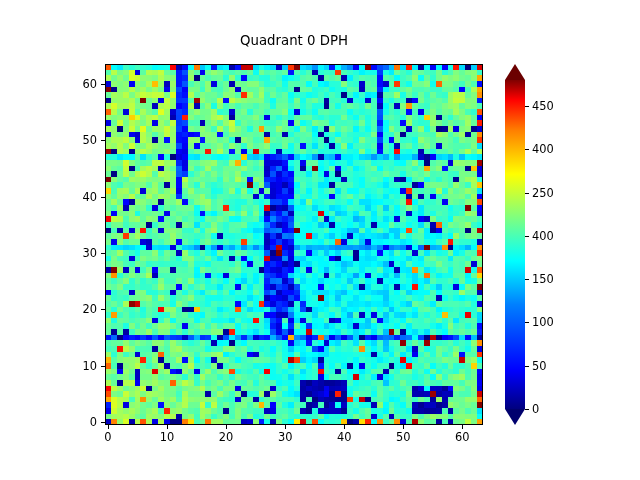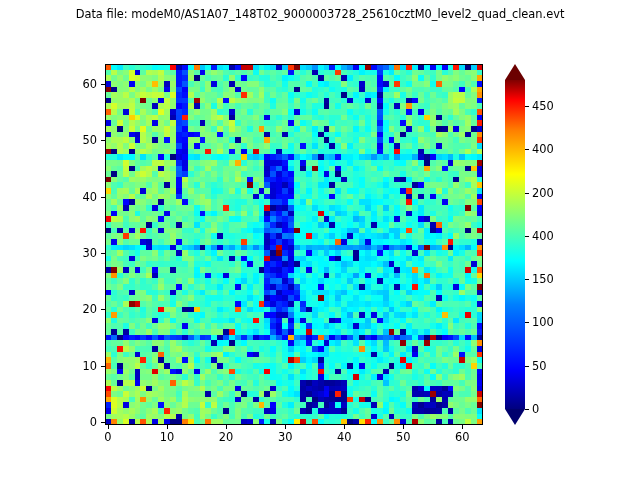--- a/index.html
+++ b/index.html
@@ -51,22 +51,22 @@
          border-top:16px solid #00006e;}
   .cb-tick{position:absolute;left:20px;width:3.6px;height:1px;background:#000;}
   .cb-lbl{position:absolute;left:27px;font-size:11.4px;color:#000;
           white-space:nowrap;}
 </style>
 </head>
 <body>
 
 <div id="fig">
 
-  <div id="suptitle">Data file: modeM0/AS1A07_148T02_9000003728_25610cztM0_level2_quad_clean.evt</div>
 
+  <div id="axtitle">Quadrant 0 DPH</div>
 
   <div id="axes">
     <div id="grid">
         <i style="background:rgb(255,85,0)"></i>
         <i style="background:rgb(1,255,254)"></i>
         <i style="background:rgb(0,234,255)"></i>
         <i style="background:rgb(60,255,195)"></i>
         <i style="background:rgb(42,255,213)"></i>
         <i style="background:rgb(65,255,190)"></i>
         <i style="background:rgb(44,255,211)"></i>
@@ -4206,20 +4206,20 @@
       <div class="cb-lbl" style="top: 402px; left: 532px;">0</div>
       <div class="cb-tick" style="top: 365.711px; left: 525px;"></div>
       <div class="cb-lbl" style="top: 358.711px; left: 532px;">50</div>
       <div class="cb-tick" style="top: 322.421px; left: 525px;"></div>
       <div class="cb-lbl" style="top: 315.421px; left: 532px;">100</div>
       <div class="cb-tick" style="top: 279.132px; left: 525px;"></div>
       <div class="cb-lbl" style="top: 272.132px; left: 532px;">150</div>
       <div class="cb-tick" style="top: 235.842px; left: 525px;"></div>
       <div class="cb-lbl" style="top: 228.842px; left: 532px;">400</div>
       <div class="cb-tick" style="top: 192.553px; left: 525px;"></div>
-      <div class="cb-lbl" style="top: 185.553px; left: 532px;">200</div>
+      <div class="cb-lbl" style="top: 185.553px; left: 532px;">250</div>
       <div class="cb-tick" style="top: 149.263px; left: 525px;"></div>
       <div class="cb-lbl" style="top: 142.263px; left: 532px;">400</div>
       <div class="cb-tick" style="top: 105.974px; left: 525px;"></div>
       <div class="cb-lbl" style="top: 98.9737px; left: 532px;">450</div>
     </div>
 
 </div>
 
 </body></html>

